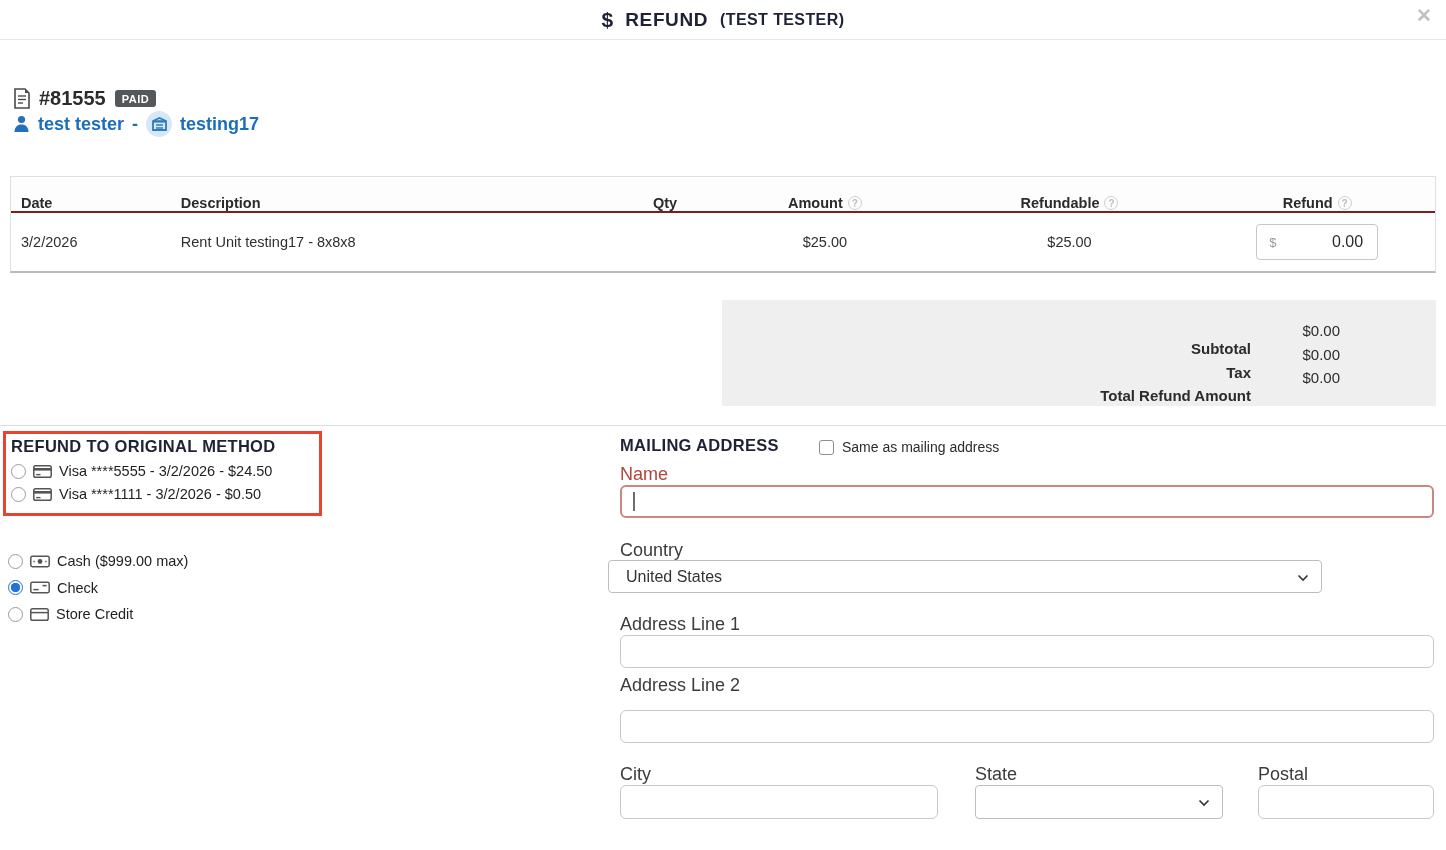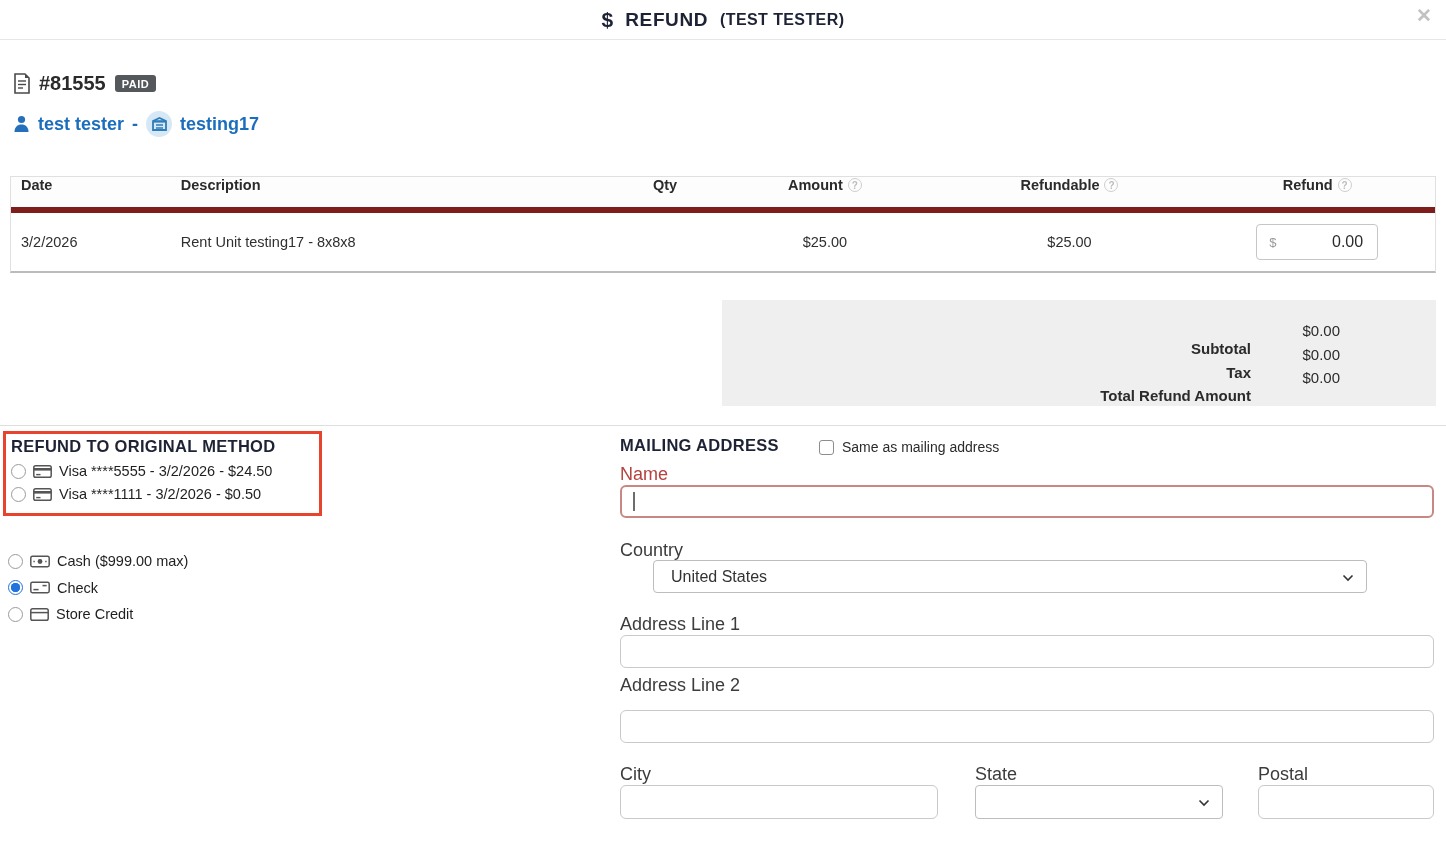--- a/index.html
+++ b/index.html
@@ -10,34 +10,34 @@
   
   .modal-header { position: absolute; top: 0; left: 0; width: 1446px; height: 40px; border-bottom: 1px solid #e6e6e6; }
   .title-wrap { position: absolute; top: 0; left: 0; width: 100%; height: 40px;
     display: flex; align-items: center; justify-content: center; gap: 12px; }
   .dollar-icon { font-size: 21px; font-weight: bold; color: #1e2235; }
   .modal-title { font-size: 19px; font-weight: bold; letter-spacing: 0.6px; color: #1e2235; }
   .modal-subtitle { font-size: 16px; font-weight: bold; letter-spacing: 0.4px; color: #1e2235; }
   .close-btn { position: absolute; top: 6px; right: 14px; font-size: 19px; font-weight: bold; color: #c2c2c2; cursor: pointer; line-height: 1; }
 
   
-  .invoice-line { position: absolute; left: 13px; top: 72px; display: flex; align-items: center; gap: 9px; }
+  .invoice-line { position: absolute; left: 13px; top: 87px; display: flex; align-items: center; gap: 9px; }
   .invoice-num { font-size: 20px; font-weight: bold; color: #2b2b2b; }
   .paid-badge { background: #54585a; color: #fff; font-size: 11px; font-weight: bold; letter-spacing: 0.5px;
     padding: 3px 7px 2px; border-radius: 3px; }
   .customer-line { position: absolute; left: 13px; top: 111px; display: flex; align-items: center; gap: 8px; }
   .blue-link { font-size: 18px; font-weight: bold; color: #1b6dbd; cursor: pointer; }
   .dash-sep { font-size: 18px; font-weight: bold; color: #1b6dbd; }
   .unit-circle { width: 26px; height: 26px; border-radius: 50%; background: #d6e8f6;
     display: flex; align-items: center; justify-content: center; }
 
   
   .items-table { position: absolute; left: 10px; top: 176px; width: 1426px;
     border: 1px solid #e0e0e0; border-bottom: 2px solid #b9bcbe; background: #fff; }
-  .tbl-header { display: flex; height: 36px; align-items: flex-start; border-bottom: 6px solid #7f1d1d; background: #fdfdfd; }
+  .tbl-header { display: flex; height: 36px; align-items: flex-end; border-bottom: 2px solid #7f1d1d; background: #fdfdfd; }
   .tbl-row { display: flex; height: 58px; align-items: center; }
   .cell { font-size: 14.5px; color: #2f2f2f; }
   .tbl-header .cell { font-weight: bold; color: #2b2b2b; display: flex; align-items: center; gap: 5px; }
   .c-date { width: 170px; padding-left: 10px; }
   .c-desc { width: 440px; }
   .c-qty { width: 90px; display: flex; justify-content: center; }
   .c-amount { width: 230px; display: flex; justify-content: center; }
   .c-refundable { width: 260px; display: flex; justify-content: center; }
   .c-refund { width: 236px; display: flex; justify-content: center; }
   .help-icon { width: 14px; height: 14px; border: 1px solid #cfcfcf; border-radius: 50%;
@@ -273,21 +273,21 @@
   <div class="same-checkbox-row">
     <span class="checkbox"></span>
     <span class="checkbox-label">Same as mailing address</span>
   </div>
 
   <div class="field-label error" style="left:620px; top:464px;">Name</div>
   <input class="text-field error" style="left: 620px; top: 485px; width: 814px;" value="">
   <span class="caret-bar" style="left:633px; top:492px;"></span>
 
   <div class="field-label" style="left:620px; top:540px;">Country</div>
-  <div class="fake-select" style="left:653px; top:560px; width:714px;">
+  <div class="fake-select" style="left:608px; top:560px; width:714px;">
     <span class="select-value">United States</span>
     <span><svg width="12" height="8" viewBox="0 0 12 8">
           <path d="M1.5 1.5 L6 6 L10.5 1.5" stroke="#333" stroke-width="1.6" fill="none"></path>
         </svg></span>
   </div>
 
   <div class="field-label" style="left:620px; top:614px;">Address Line 1</div>
   <input class="text-field" style="left: 620px; top: 635px; width: 814px;" value="">
 
   <div class="field-label" style="left:620px; top:675px;">Address Line 2</div>

